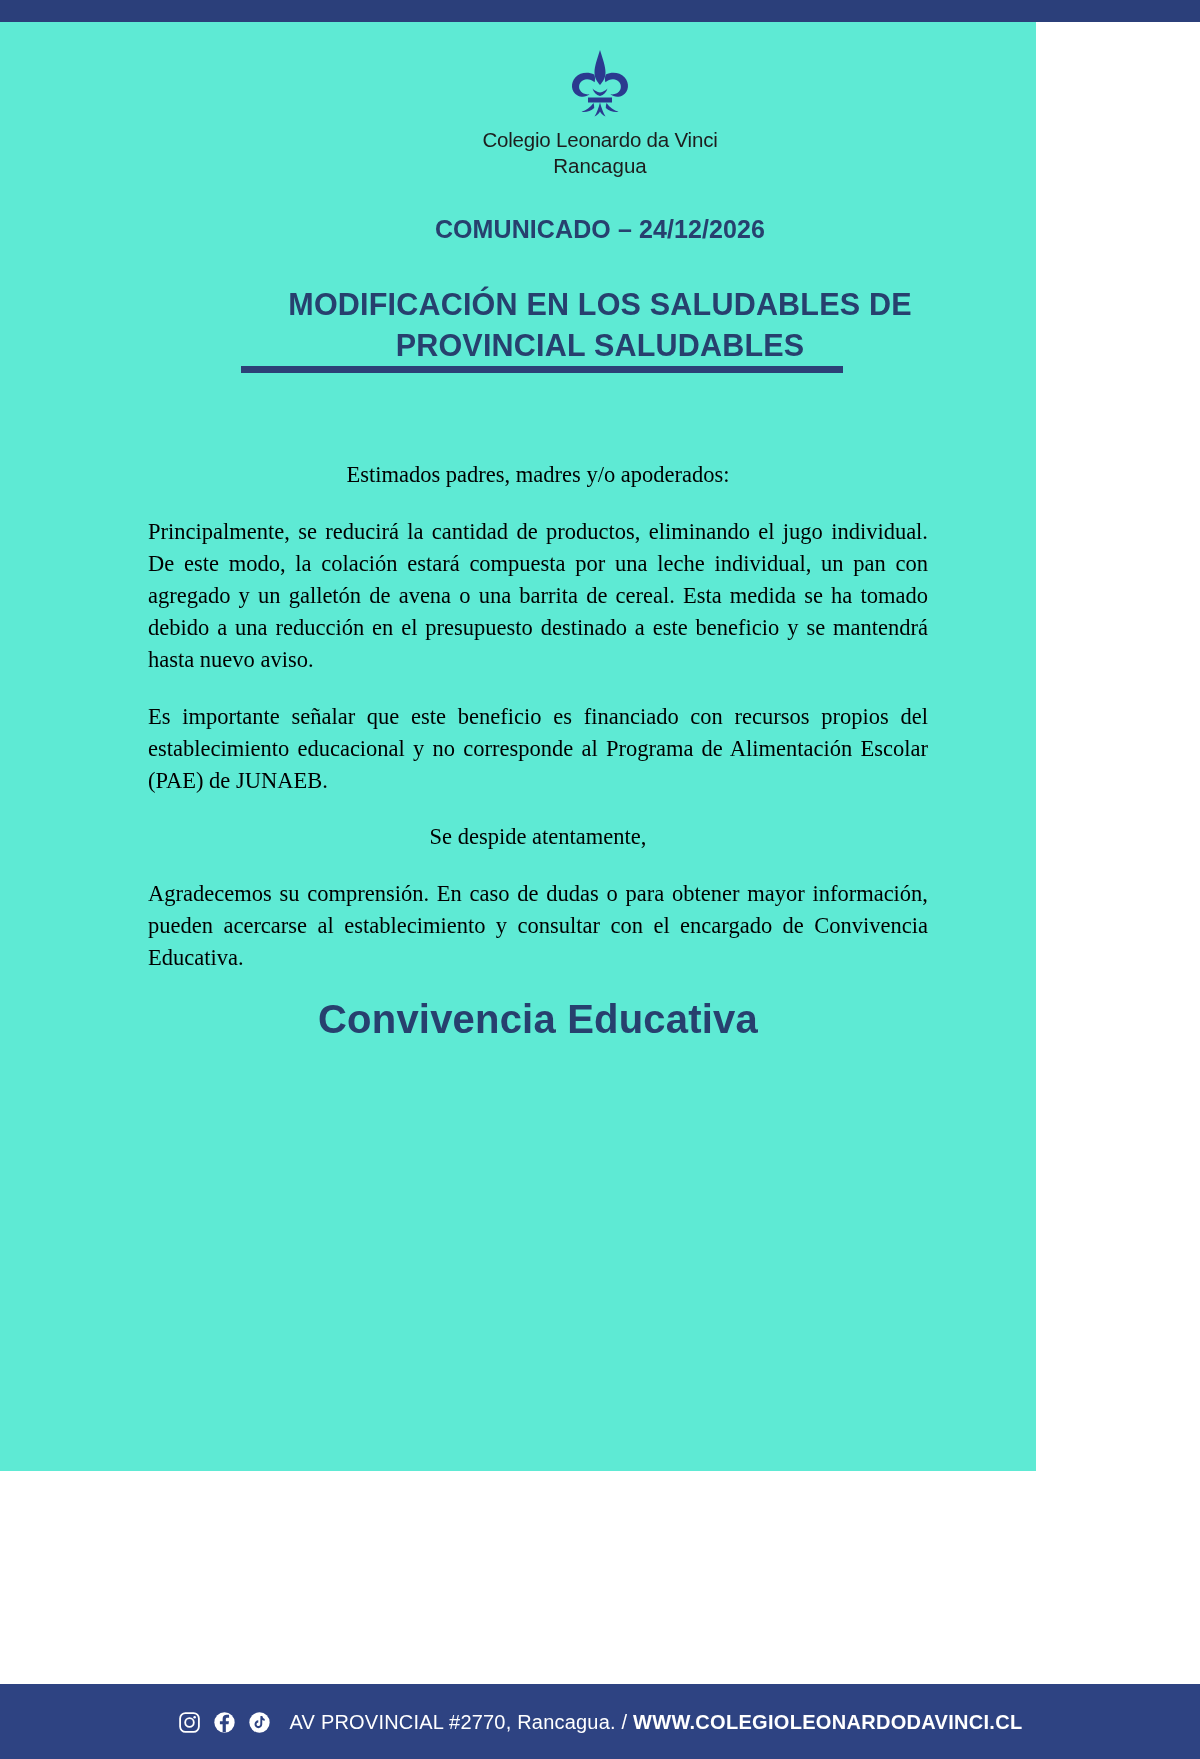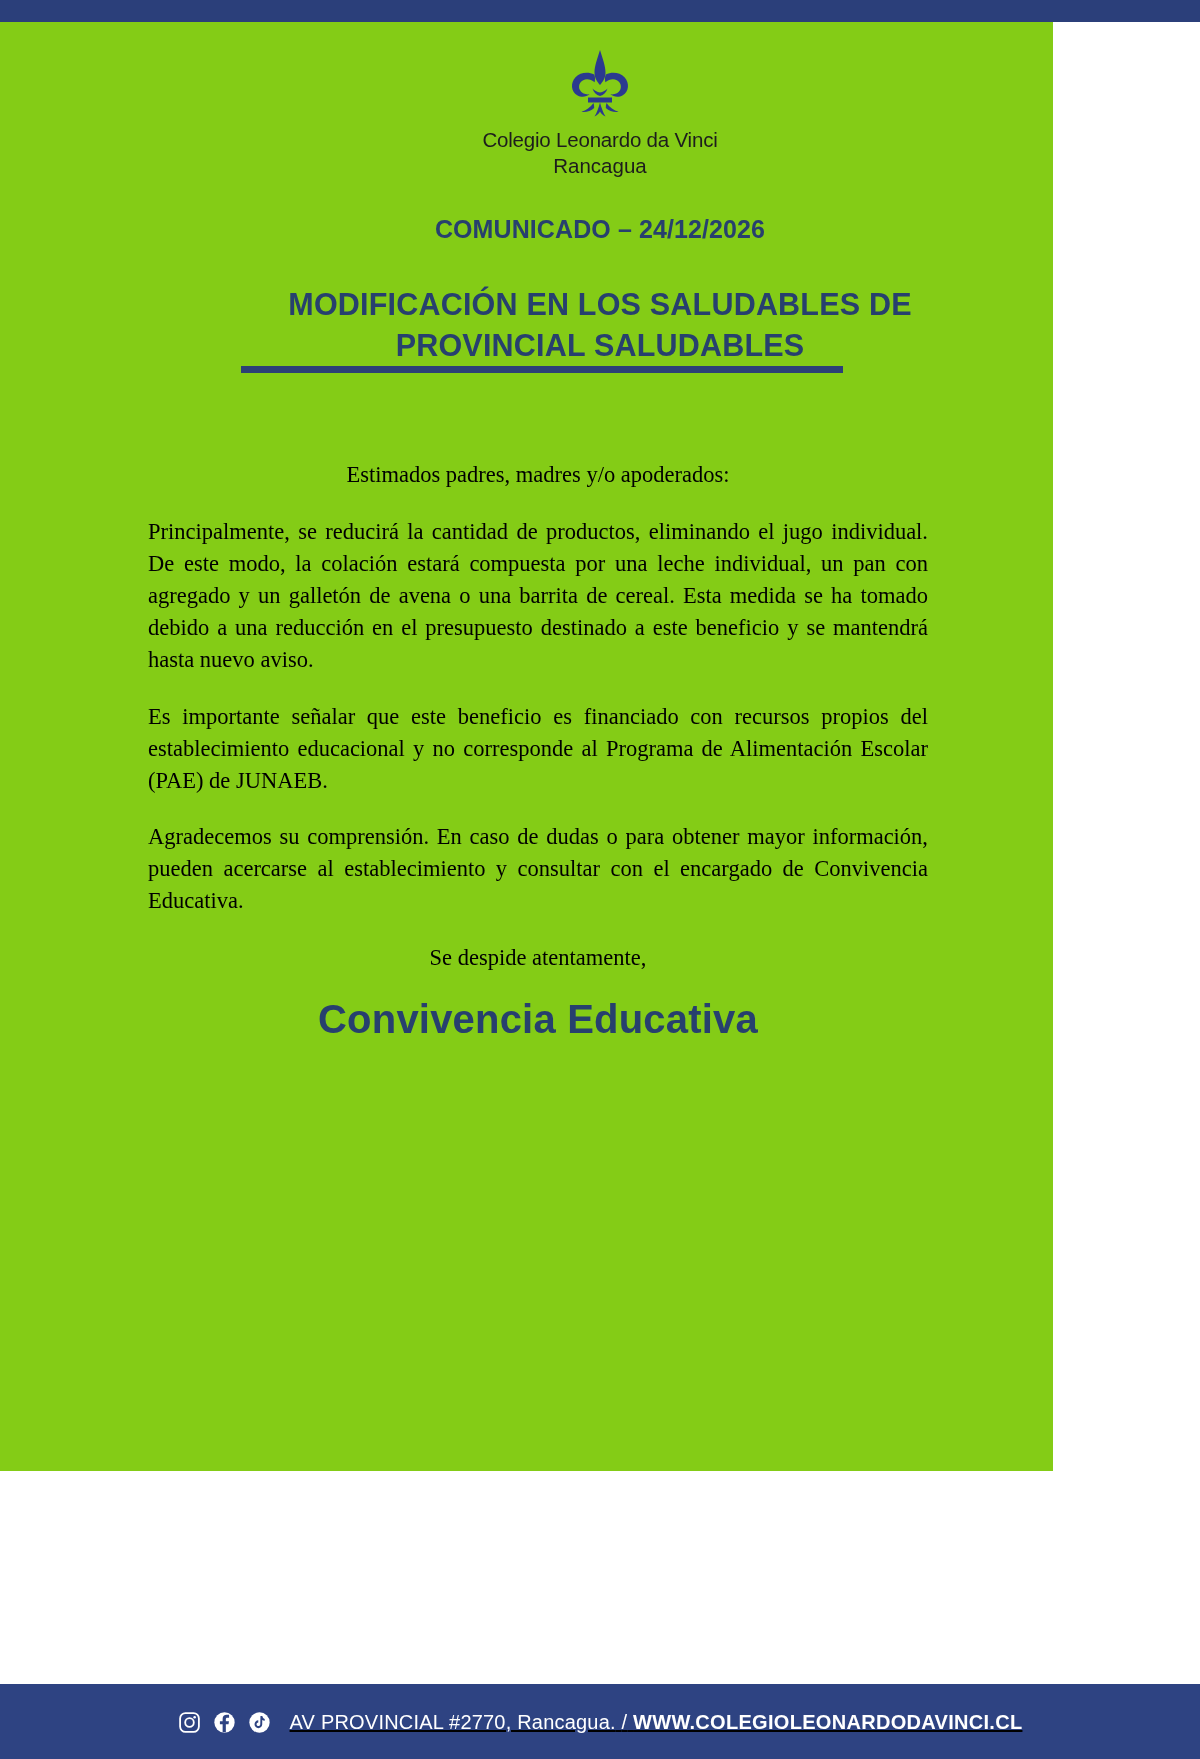--- a/index.html
+++ b/index.html
@@ -23,22 +23,21 @@
     height: 22px;
     background: #2b3f7a;
   }
 
   
   .sheet {
     position: absolute;
     top: 22px; left: 0;
     width: 1036px;
     height: 1449px;
-    background: #84cc16;
-    padding-left: 17px;
+    background: #5eead4;
   }
 
   
   .logo-block {
     position: absolute;
     top: 28px;
     left: 0;
     width: 1200px;
     text-align: center;
   }
@@ -135,21 +134,20 @@
     background: #2e4382;
     display: flex;
     align-items: center;
     justify-content: center;
   }
   .footer-inner {
     display: flex;
     align-items: flex-start;
     gap: 12px;
     transform: translateY(1px);
-    text-decoration: underline;
   }
   .social {
     display: inline-flex;
     align-items: center;
     justify-content: center;
     width: 23px;
     height: 23px;
   }
   .footer-text {
     margin-left: 7px;
@@ -196,22 +194,22 @@
   <div class="main-title">
     <span>MODIFICACIÓN EN LOS SALUDABLES DE</span><br>
     <span>PROVINCIAL SALUDABLES</span>
   </div>
   <div class="title-rule"></div>
 
   <div class="body-wrap">
     <p class="para nojustify">Estimados padres, madres y/o apoderados:</p>
     <p class="para">Principalmente, se reducirá la cantidad de productos, eliminando el jugo individual. De este modo, la colación estará compuesta por una leche individual, un pan con agregado y un galletón de avena o una barrita de cereal. Esta medida se ha tomado debido a una reducción en el presupuesto destinado a este beneficio y se mantendrá hasta nuevo aviso.</p>
     <p class="para">Es importante señalar que este beneficio es financiado con recursos propios del establecimiento educacional y no corresponde al Programa de Alimentación Escolar (PAE) de JUNAEB.</p>
+    <p class="para nojustify">Se despide atentamente,</p>
     <p class="para">Agradecemos su comprensión. En caso de dudas o para obtener mayor información, pueden acercarse al establecimiento y consultar con el encargado de Convivencia Educativa.</p>
-    <p class="para nojustify">Se despide atentamente,</p>
   </div>
 
   <div class="signature">Convivencia Educativa</div>
 </div>
 
 <div class="footer-band">
   <div class="footer-inner">
 
     <span class="social">
       <svg width="23" height="23" viewBox="0 0 24 24" xmlns="http://www.w3.org/2000/svg" aria-hidden="true">

